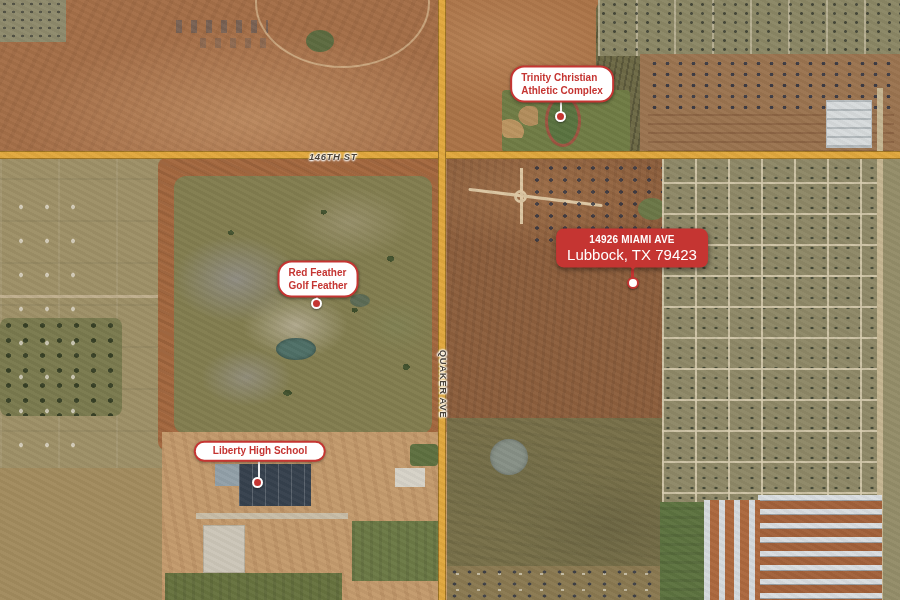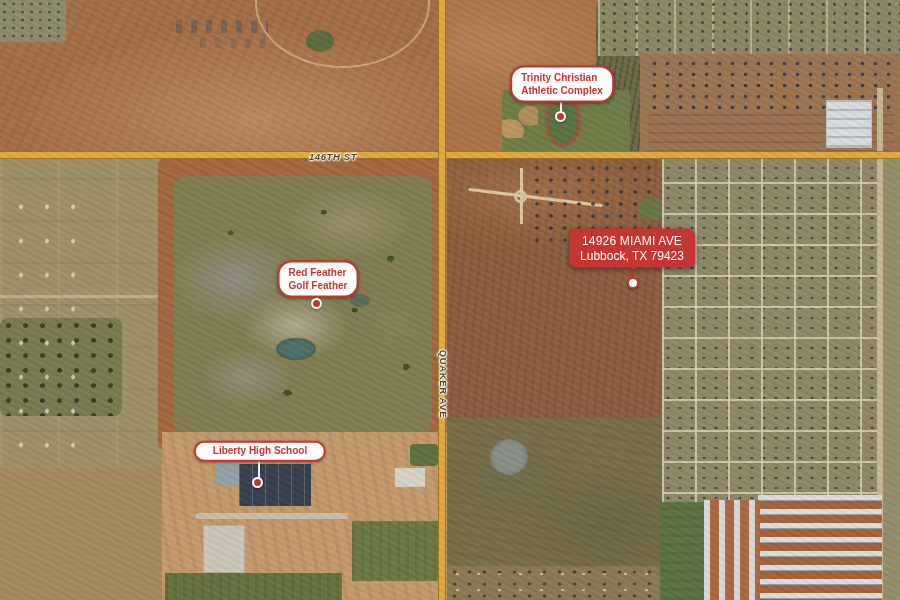--- a/index.html
+++ b/index.html
@@ -144,22 +144,22 @@
   .m-redfeather .stem{left:316px;top:287px;height:12px;}
   .m-redfeather .dot{left:311px;top:298px;}
 
   .m-liberty .pill{left:260px;top:451px;border-radius:11px;padding:2px 17px;}
   .m-liberty .stem{left:258px;top:461px;height:17px;}
   .m-liberty .dot{left:252px;top:477px;}
 
   .addr-box{left:632px;top:248px;transform:translate(-50%,-50%);background:#c53532;color:#fff;
     border-radius:8px;padding:5px 11px;text-align:center;white-space:nowrap;
     box-shadow:0 2px 5px rgba(0,0,0,.4);z-index:6;}
-  .addr-box .l1{position:static;display:block;font-size:12px;font-weight:normal;letter-spacing:.2px;}
-  .addr-box .l2{position:static;display:block;font-size:12px;margin-top:1px;}
+  .addr-box .l1{position:static;display:block;font-size:10px;font-weight:bold;letter-spacing:.2px;}
+  .addr-box .l2{position:static;display:block;font-size:15px;margin-top:1px;}
   .m-address .tail{left:627px;top:263px;width:0;height:0;border-left:6px solid transparent;
     border-right:6px solid transparent;border-top:7px solid #c53532;z-index:6;}
   .m-address .stem{left:631px;top:268px;width:3px;height:10px;background:#c53532;}
   .m-address .dot{left:627px;top:277px;}
 </style>
 </head>
 <body>
 
 <div class="map">
 

